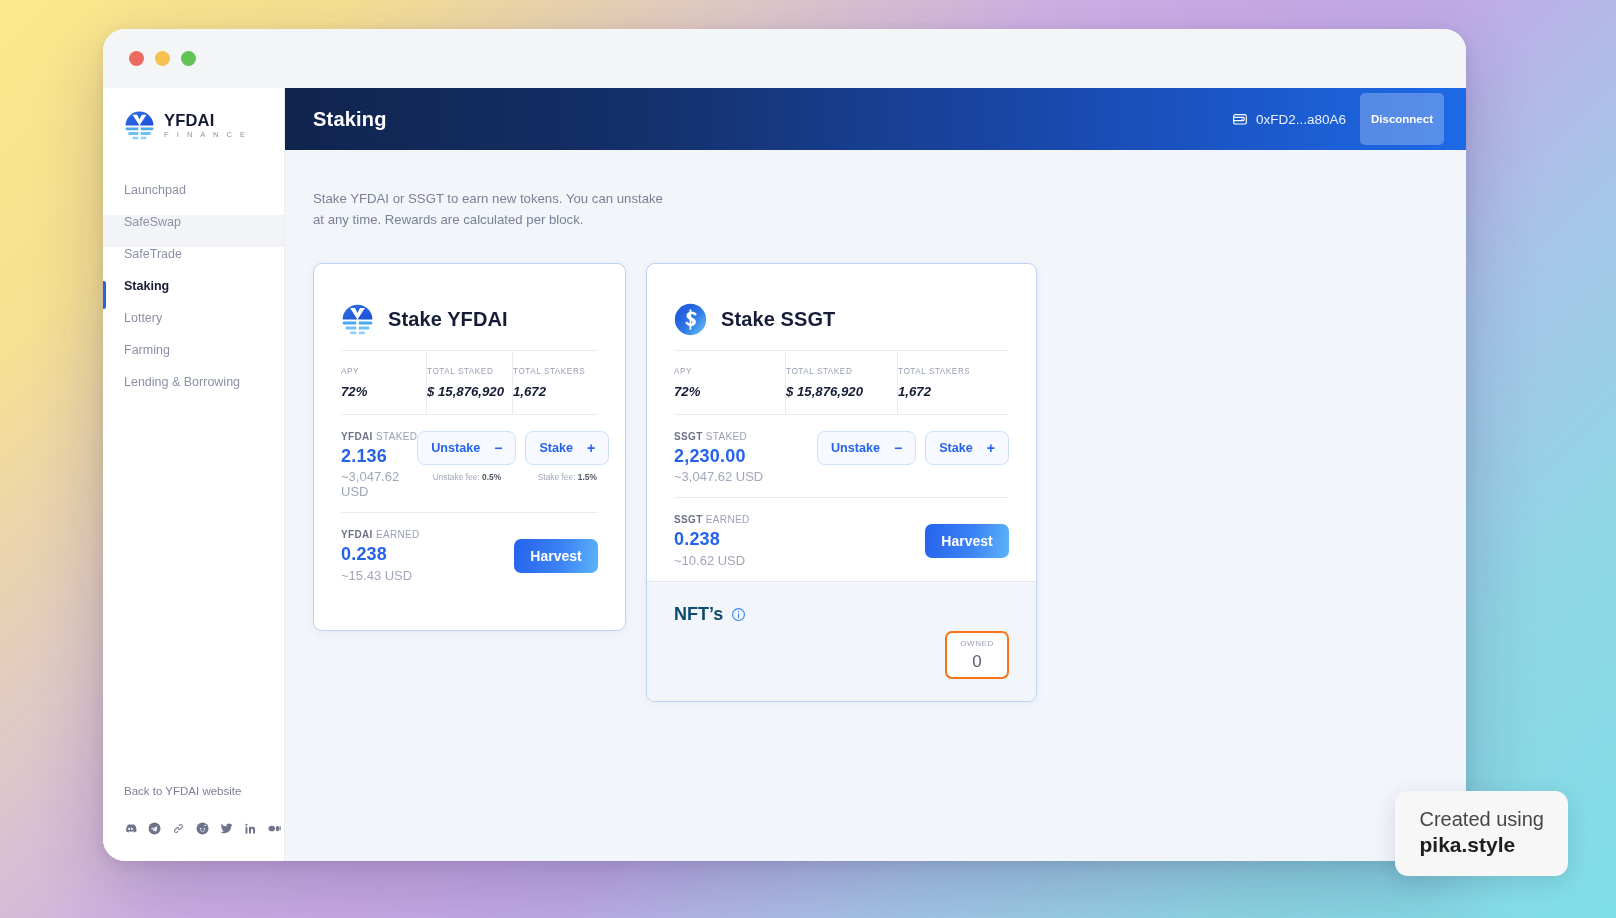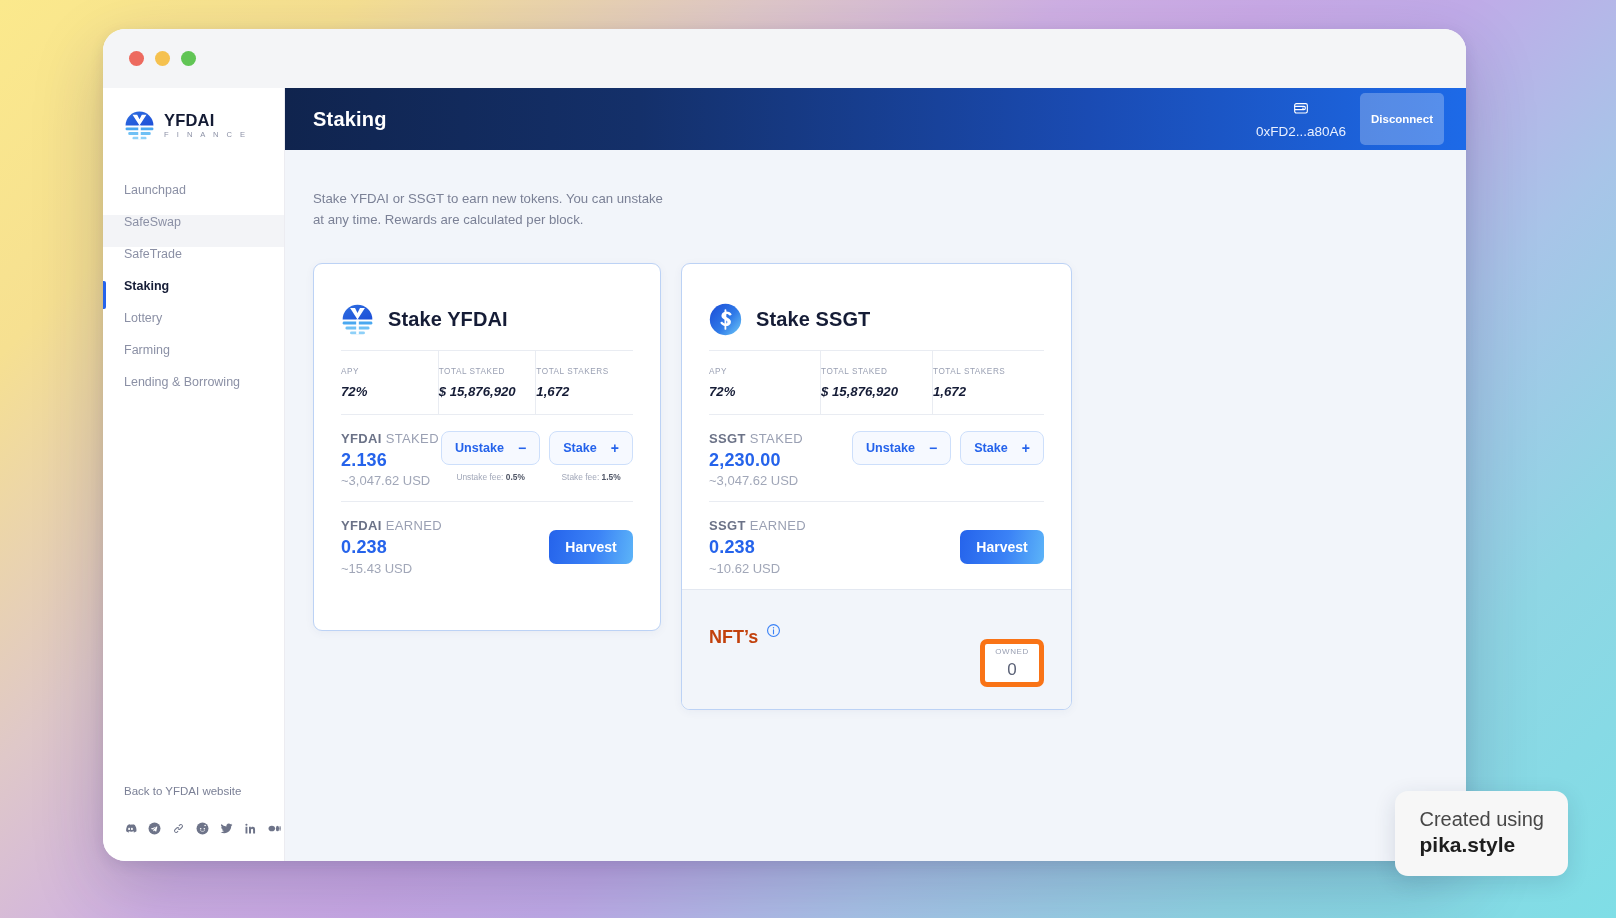--- a/index.html
+++ b/index.html
@@ -164,21 +164,20 @@
     align-items: center;
     gap: 14px;
   }
   .wallet-chip {
     display: flex;
     align-items: center;
     gap: 8px;
     color: #e9f0ff;
     font-size: 13.5px;
     cursor: pointer;
-    flex-direction: column;
   }
   .wallet-icon { width: 16px; height: 16px; display: inline-flex; }
   .wallet-icon svg { width: 100%; height: 100%; }
   .disconnect-btn {
     background: rgba(255,255,255,0.26);
     color: #ffffff;
     font-size: 11.5px;
     font-weight: bold;
     border: none;
     border-radius: 5px;
@@ -203,21 +202,21 @@
 
   .cards { display: flex; gap: 20px; align-items: flex-start; }
 
   .card {
     background: #ffffff;
     border: 1px solid #bcd2f5;
     border-radius: 9px;
     box-shadow: 0 2px 10px rgba(30, 50, 110, 0.05);
     overflow: hidden;
   }
-  .card-yfdai { width: 348px; height: 368px; }
+  .card-yfdai { width: 313px; height: 368px; }
   .card-ssgt  { width: 391px; }
 
   .card-head {
     display: flex;
     align-items: center;
     gap: 14px;
     padding: 26px 27px 0 27px;
     height: 86px;
   }
   .coin {
@@ -263,21 +262,21 @@
 
   .row-block {
     display: flex;
     align-items: flex-start;
     margin: 0 27px;
     padding: 16px 0 13px 0;
   }
   .row-block.divided { border-bottom: 1px solid #e9ecf2; }
 
   .amt-label {
-    font-size: 13px;
+    font-size: 10px;
     letter-spacing: 0.35px;
     color: #9aa0b3;
     margin-bottom: 4px;
     white-space: nowrap;
   }
   .amt-label b { color: #6b7287; font-weight: bold; }
   .amt-value {
     font-size: 18px;
     font-weight: bold;
     color: #2563eb;
@@ -349,38 +348,37 @@
     position: relative;
   }
   .nft-head {
     display: flex;
     align-items: center;
     gap: 8px;
   }
   .nft-title {
     font-size: 18px;
     font-weight: bold;
-    color: #c2410c;
-    margin-top: 15px;
+    color: #0c4a6e;
   }
   .info-icon {
     width: 15px; height: 15px;
     display: inline-flex;
     cursor: pointer;
   }
   .info-icon svg { width: 100%; height: 100%; }
 
   .owned-box {
     position: absolute;
     right: 27px;
     bottom: 22px;
     width: 64px;
     height: 48px;
     background: #ffffff;
-    border: 5px solid #f97316;
+    border: 2px solid #f97316;
     border-radius: 7px;
     display: flex;
     flex-direction: column;
     align-items: center;
     justify-content: center;
     gap: 4px;
   }
   .owned-label {
     font-size: 8px;
     letter-spacing: 0.6px;

